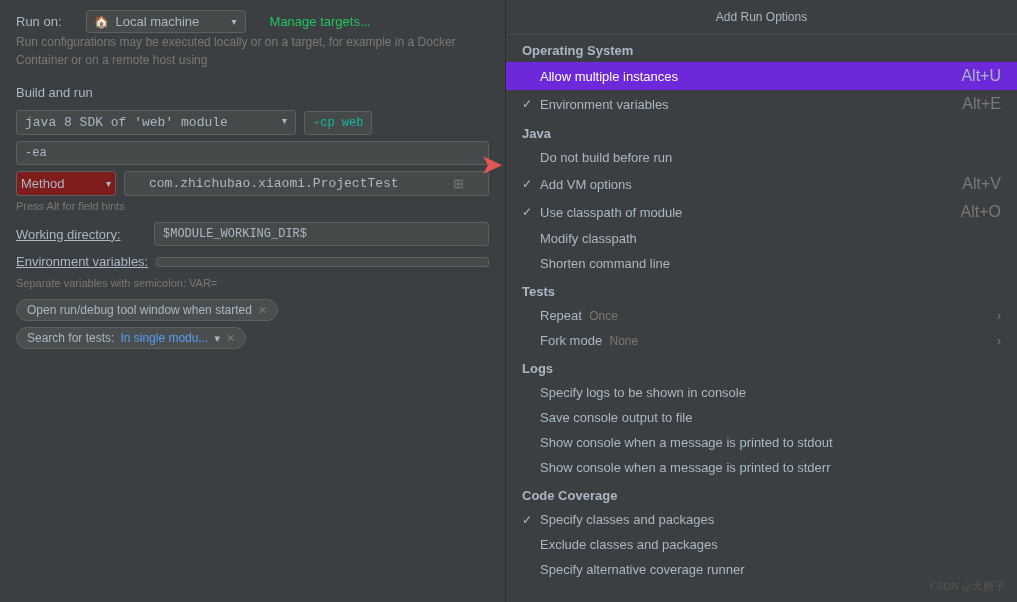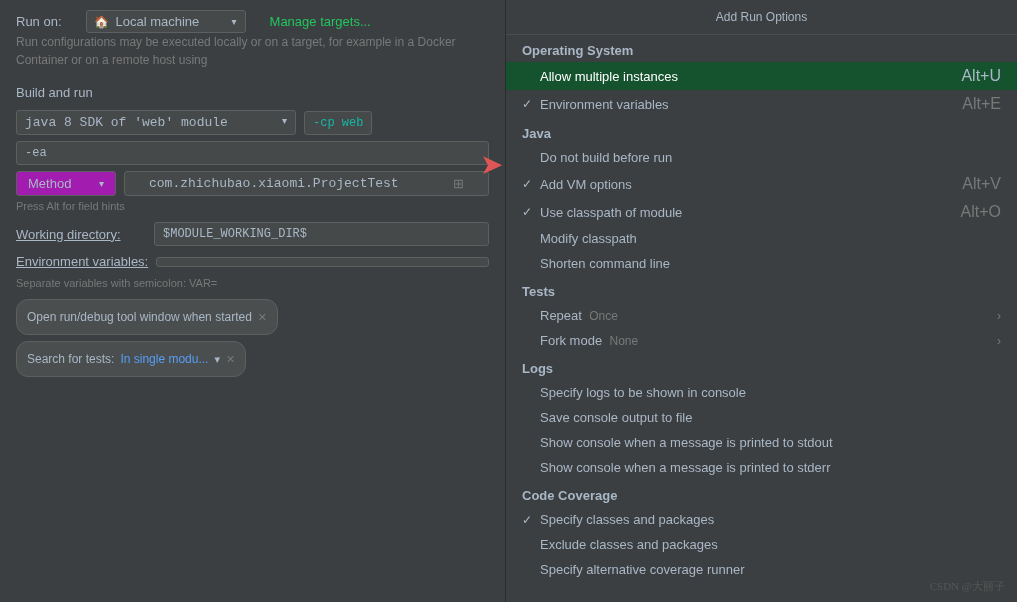--- a/index.html
+++ b/index.html
@@ -126,24 +126,24 @@
     .method-row {
       display: flex;
       align-items: center;
       gap: 8px;
       margin-bottom: 4px;
     }
 
     .method-dropdown {
       display: flex;
       align-items: center;
-      background: #a21caf;
-      border: 1px solid #5e6060;
-      border-radius: 3px;
-      padding: 4px 11px;
+      background: #7f1d1d;
+      border: 1px solid #5e6060;
+      border-radius: 3px;
+      padding: 4px 4px;
       gap: 4px;
       cursor: pointer;
       width: 100px;
     }
 
     .class-field {
       flex: 1;
       display: flex;
       align-items: center;
       background: #45494a;
@@ -197,21 +197,21 @@
       display: flex;
       flex-wrap: wrap;
       gap: 6px;
       margin-bottom: 6px;
     }
 
     .tag {
       background: #4a4e4f;
       border: 1px solid #5e6060;
       border-radius: 12px;
-      padding: 10px 10px;
+      padding: 3px 10px;
       color: #a9b7c6;
       font-size: 12px;
       display: flex;
       align-items: center;
       gap: 6px;
       text-align: center;
     }
 
     .tag-x {
       color: #787878;
@@ -269,21 +269,21 @@
 
     .menu-item {
       display: flex;
       align-items: center;
       padding: 5px 16px;
       cursor: pointer;
       position: relative;
     }
 
     .menu-item.selected {
-      background: #14532d;
+      background: #6d28d9;
     }
 
     .menu-item .check {
       width: 18px;
       color: #a9b7c6;
       font-size: 12px;
       flex-shrink: 0;
     }
 
     .menu-item .item-label {

